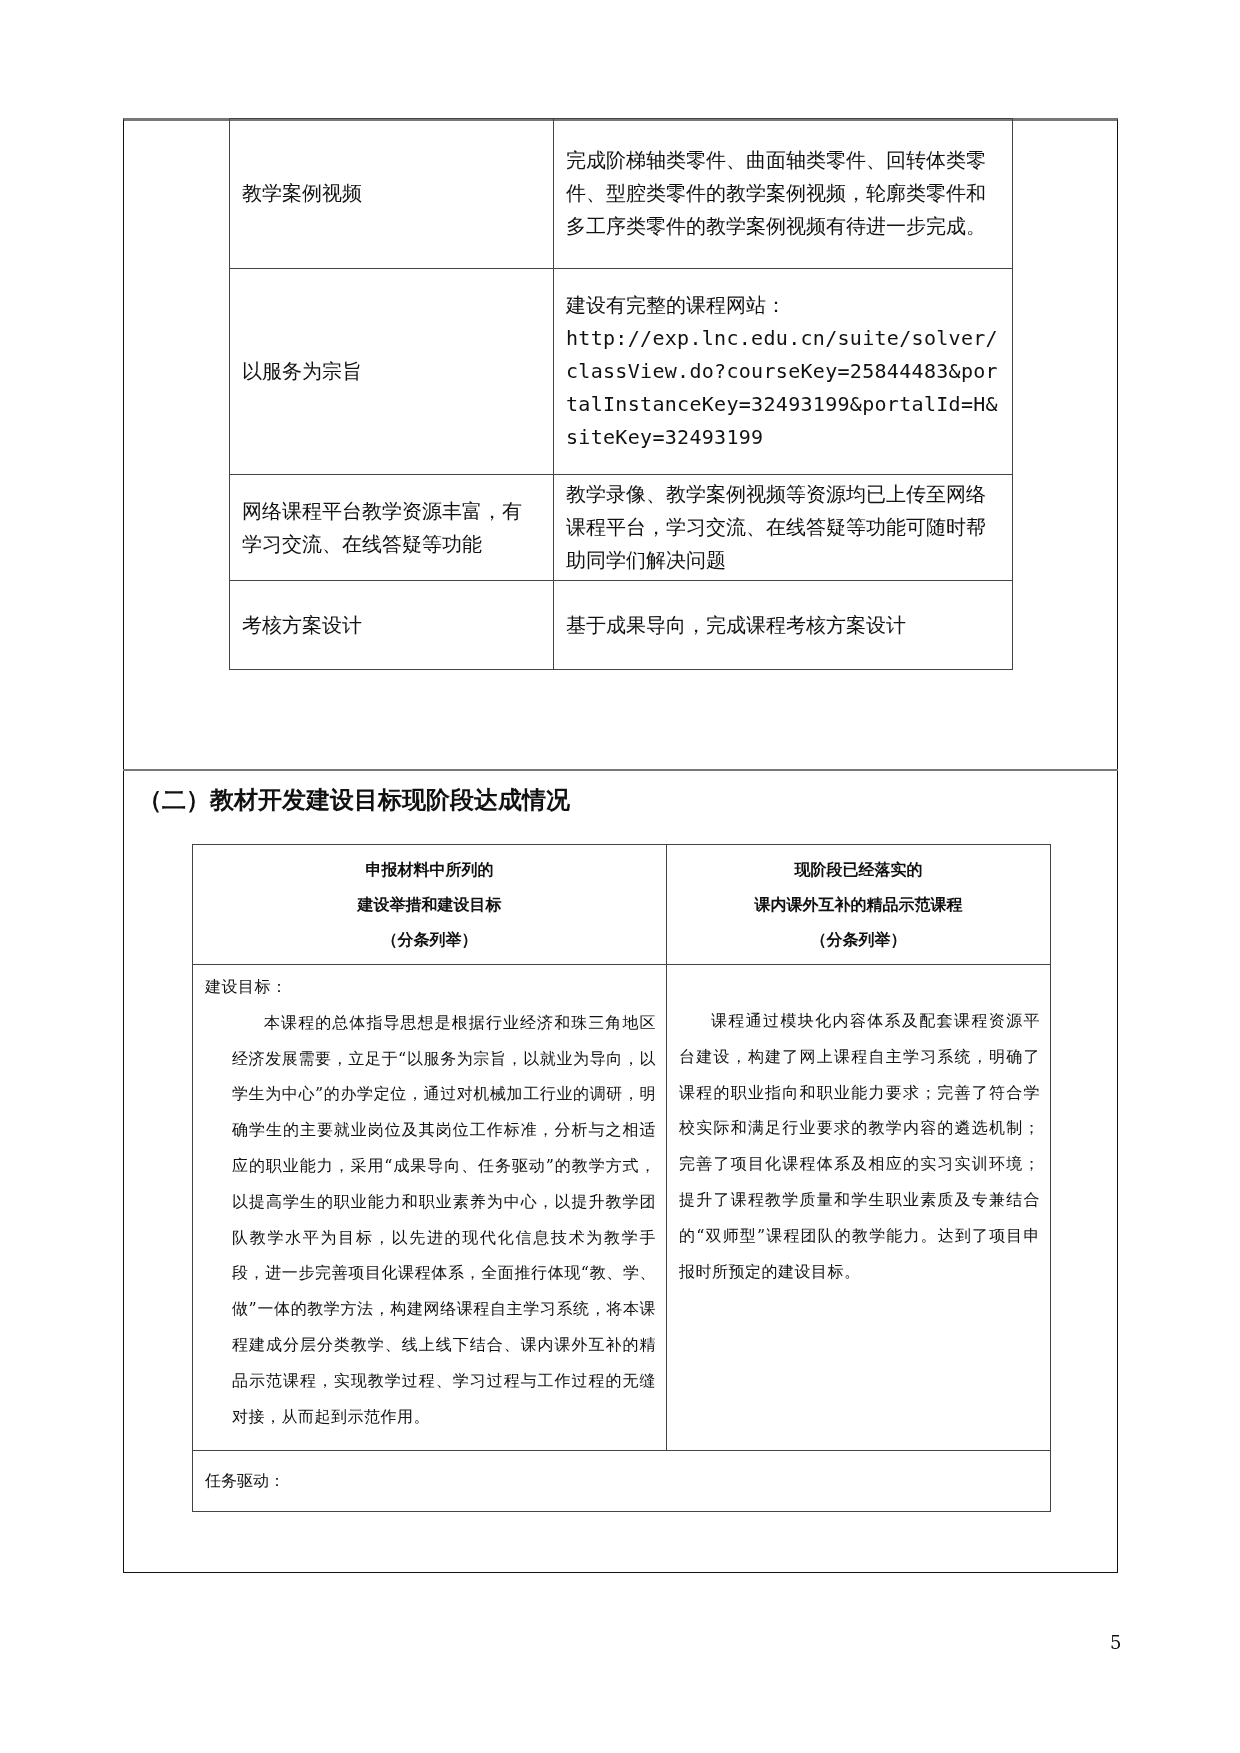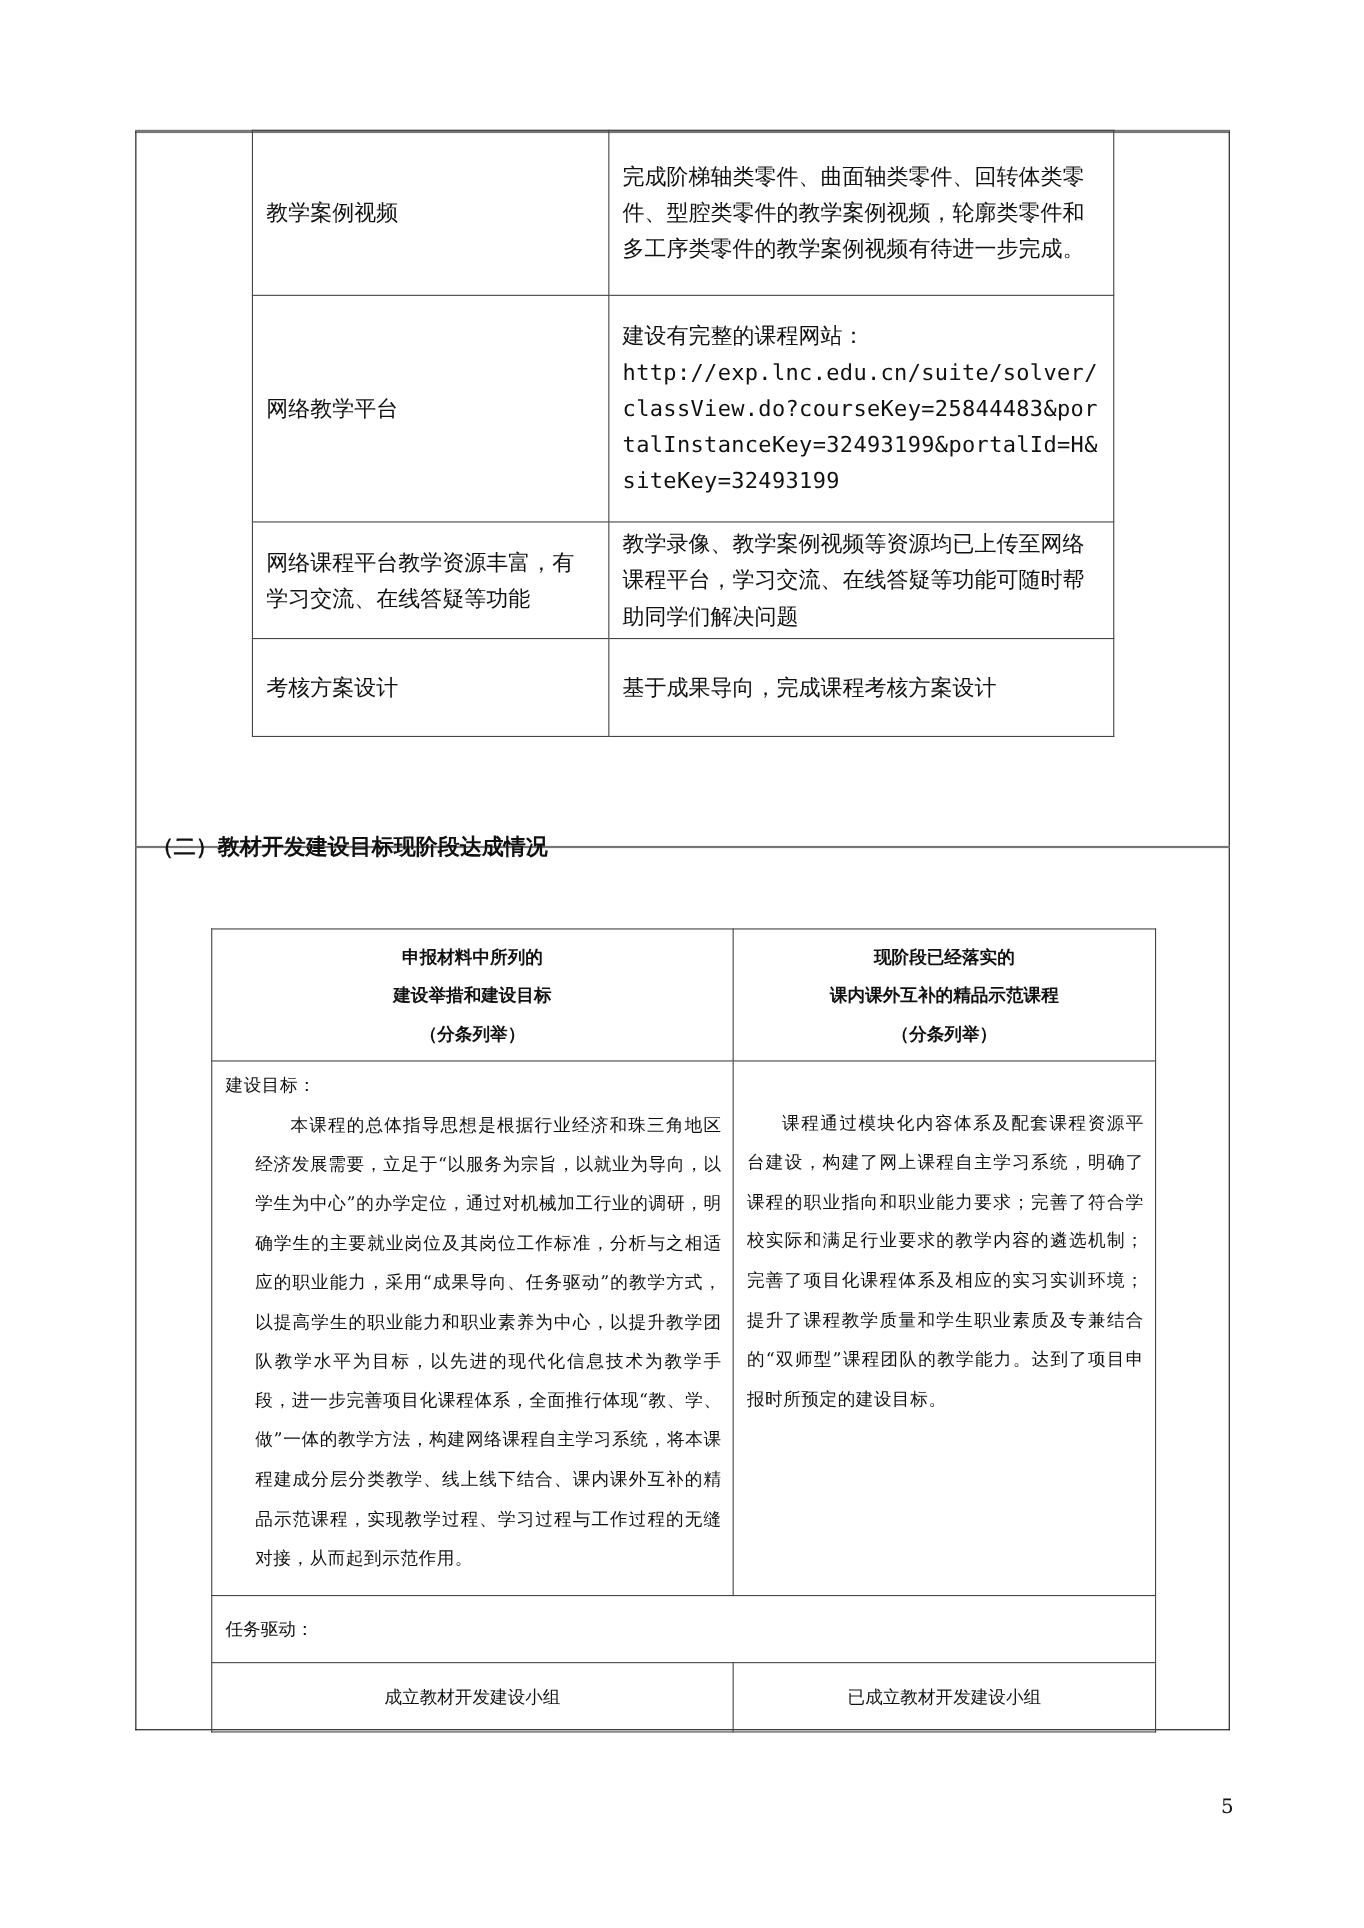--- a/index.html
+++ b/index.html
@@ -6,21 +6,21 @@
   body { width:1240px; height:1753px; position:relative; overflow:hidden;
          font-family:"DejaVu Serif","Liberation Serif",serif; color:#111; }
   .frame { position:absolute; left:123px; top:118px; width:995px; height:1455px;
            border-left:1.5px solid #111; border-right:1.5px solid #111; border-bottom:1.5px solid #111;
            border-top:3px solid #777; box-sizing:border-box; }
   .divider { position:absolute; left:123px; top:769px; width:995px; height:0; border-top:2px solid #777; }
   .t1 { position:absolute; left:229px; top:118px; width:784px; border-collapse:collapse; table-layout:fixed; }
   .t1 td { border:1.5px solid #444; font-size:20px; line-height:33px; vertical-align:middle; padding:0 12px; }
   .t1 td.c1 { width:299px; }
   .t1 .url { font-family:"DejaVu Sans Mono","Liberation Mono",monospace; font-size:20px; word-break:break-all; letter-spacing:0.3px; }
-  .sec-title { position:absolute; left:138px; top:756px; font-size:20px; font-weight:bold;
+  .sec-title { position:absolute; left:138px; top:784px; font-size:24px; font-weight:bold;
                font-family:"DejaVu Sans","Liberation Sans",sans-serif; }
   .t2 { position:absolute; left:192px; top:844px; width:859px; border-collapse:collapse; table-layout:fixed; }
   .t2 td { border:1.5px solid #444; font-size:16px; vertical-align:top; }
   .t2 td.h { text-align:center; vertical-align:middle; font-weight:bold; font-family:"DejaVu Sans","Liberation Sans",sans-serif;
              line-height:35px; height:119px; padding:0; }
   .t2 td.left { width:473px; }
   .body-cell { padding:4px 10px 2px 12px; line-height:35.8px; letter-spacing:0.5px; text-align:justify; }
   .body-cell .indent { text-indent:2em; display:block;margin-left:27px; }
   .right-cell { padding:38px 10px 0 12px; line-height:35.8px; letter-spacing:0.5px; text-indent:2em; text-align:justify; }
   .measure-row td { height:60px; vertical-align:middle; padding:0 12px; }
@@ -32,21 +32,21 @@
 
 <div class="frame"></div>
 
 <table class="t1">
   <tbody>
       <tr style="height:150px;">
     <td class="c1">教学案例视频</td>
     <td>完成阶梯轴类零件、曲面轴类零件、回转体类零件、型腔类零件的教学案例视频，轮廓类零件和多工序类零件的教学案例视频有待进一步完成。</td>
   </tr>
   <tr style="height:206px;">
-    <td class="c1">网络教学平台</td>
+    <td class="c1">以服务为宗旨</td>
     <td>
       <div>建设有完整的课程网站：</div>
       <div class="url">http://exp.lnc.edu.cn/suite/solver/classView.do?courseKey=25844483&amp;portalInstanceKey=32493199&amp;portalId=H&amp;siteKey=32493199</div>
     </td>
   </tr>
   <tr style="height:106px;">
     <td class="c1">网络课程平台教学资源丰富，有学习交流、在线答疑等功能</td>
     <td>教学录像、教学案例视频等资源均已上传至网络课程平台，学习交流、在线答疑等功能可随时帮助同学们解决问题</td>
   </tr>
   <tr style="height:89px;">
@@ -77,20 +77,16 @@
   <tr style="height:486px;">
     <td class="left body-cell">
       <div>建设目标：</div>
       <span class="indent">本课程的总体指导思想是根据行业经济和珠三角地区经济发展需要，立足于“以服务为宗旨，以就业为导向，以学生为中心”的办学定位，通过对机械加工行业的调研，明确学生的主要就业岗位及其岗位工作标准，分析与之相适应的职业能力，采用“成果导向、任务驱动”的教学方式，以提高学生的职业能力和职业素养为中心，以提升教学团队教学水平为目标，以先进的现代化信息技术为教学手段，进一步完善项目化课程体系，全面推行体现“教、学、做”一体的教学方法，构建网络课程自主学习系统，将本课程建成分层分类教学、线上线下结合、课内课外互补的精品示范课程，实现教学过程、学习过程与工作过程的无缝对接，从而起到示范作用。</span>
     </td>
     <td class="right-cell">课程通过模块化内容体系及配套课程资源平台建设，构建了网上课程自主学习系统，明确了课程的职业指向和职业能力要求；完善了符合学校实际和满足行业要求的教学内容的遴选机制；完善了项目化课程体系及相应的实习实训环境；提升了课程教学质量和学生职业素质及专兼结合的“双师型”课程团队的教学能力。达到了项目申报时所预定的建设目标。</td>
   </tr>
   <tr class="measure-row">
     <td colspan="2">任务驱动：</td>
   </tr>
-  <tr class="pair-row">
-    <td class="left">成立教材开发建设小组</td>
-    <td>已成立教材开发建设小组</td>
-  </tr>
 </tbody>
   </table>
 
 <div class="pagenum">5</div>
 
 </body></html>

